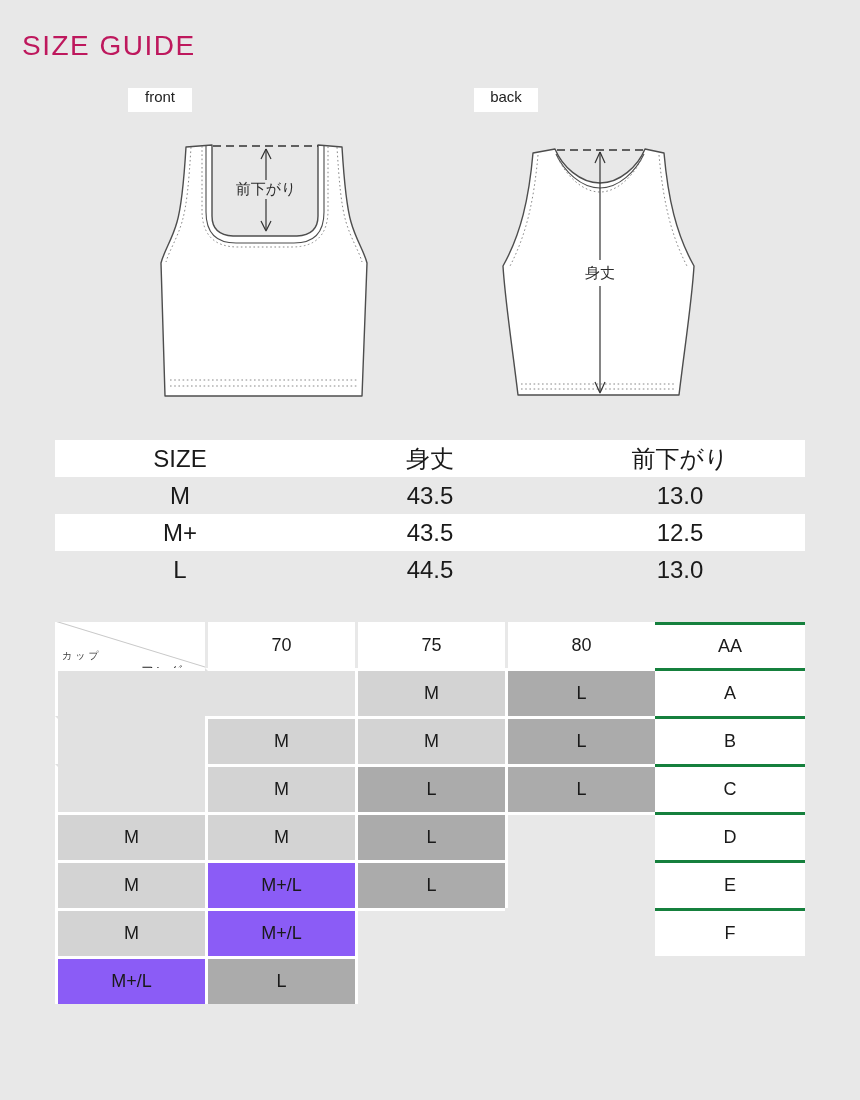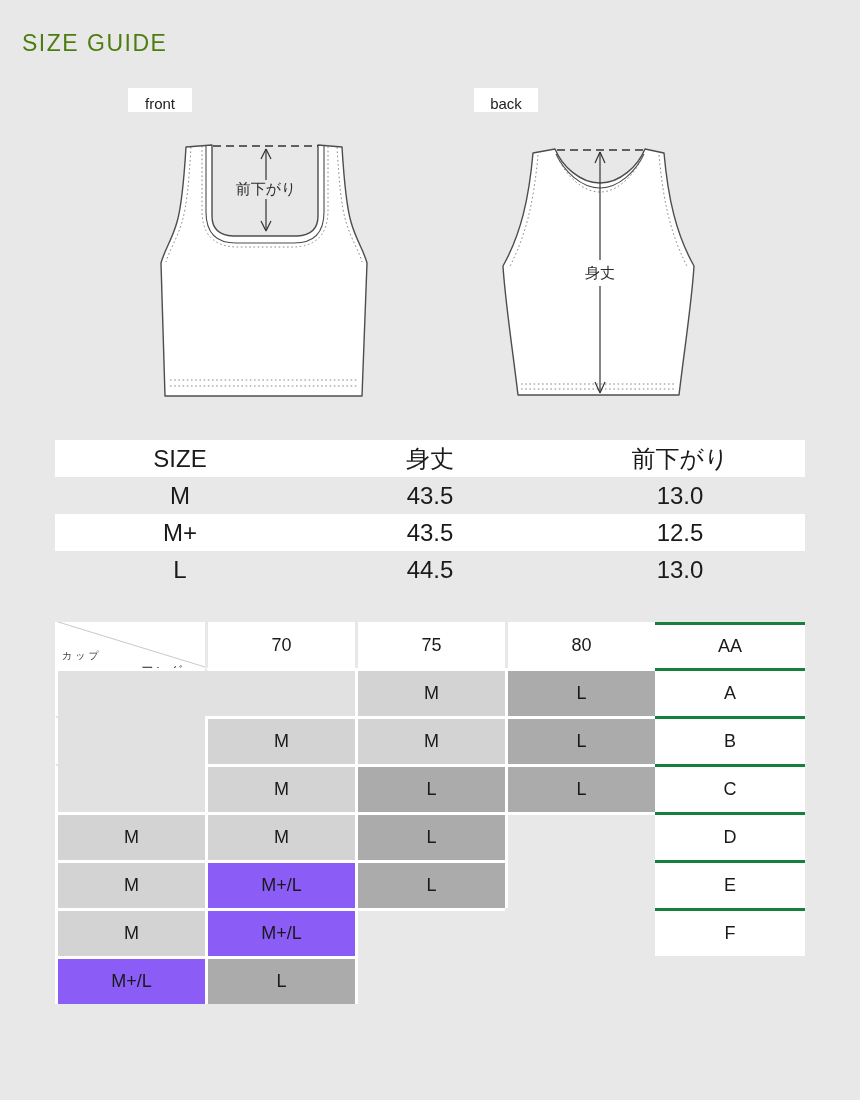--- a/index.html
+++ b/index.html
@@ -3,25 +3,25 @@
 <meta charset="utf-8">
 <style>
   html,body{margin:0;padding:0;}
   body{
     width:860px;height:1100px;position:relative;overflow:hidden;
     background:#e8e8e8;color:#1a1a1a;
     font-family:"Liberation Sans","DejaVu Sans",sans-serif;
   }
   .page-title{
     position:absolute;left:22px;top:30px;
-    font-size:23px;letter-spacing:1.5px;color:#4d7c0f;font-weight:400;
+    font-size:28px;letter-spacing:1.5px;color:#be185d;font-weight:400;
   }
   .chip{
     position:absolute;top:88px;width:64px;height:24px;background:#ffffff;
-    display:flex;align-items:flex-end;justify-content:center;
+    display:flex;align-items:flex-start;justify-content:center;
     font-size:15px;color:#222;
   }
   .chip-front{left:128px;}
   .chip-back{left:447px;margin-left:27px;}
   svg.illustration{position:absolute;left:0;top:0;}
   svg text{font-family:"Liberation Sans","DejaVu Sans",sans-serif;fill:#2b2b2b;}
 
   
   .size-table{
     position:absolute;left:55px;top:440px;

